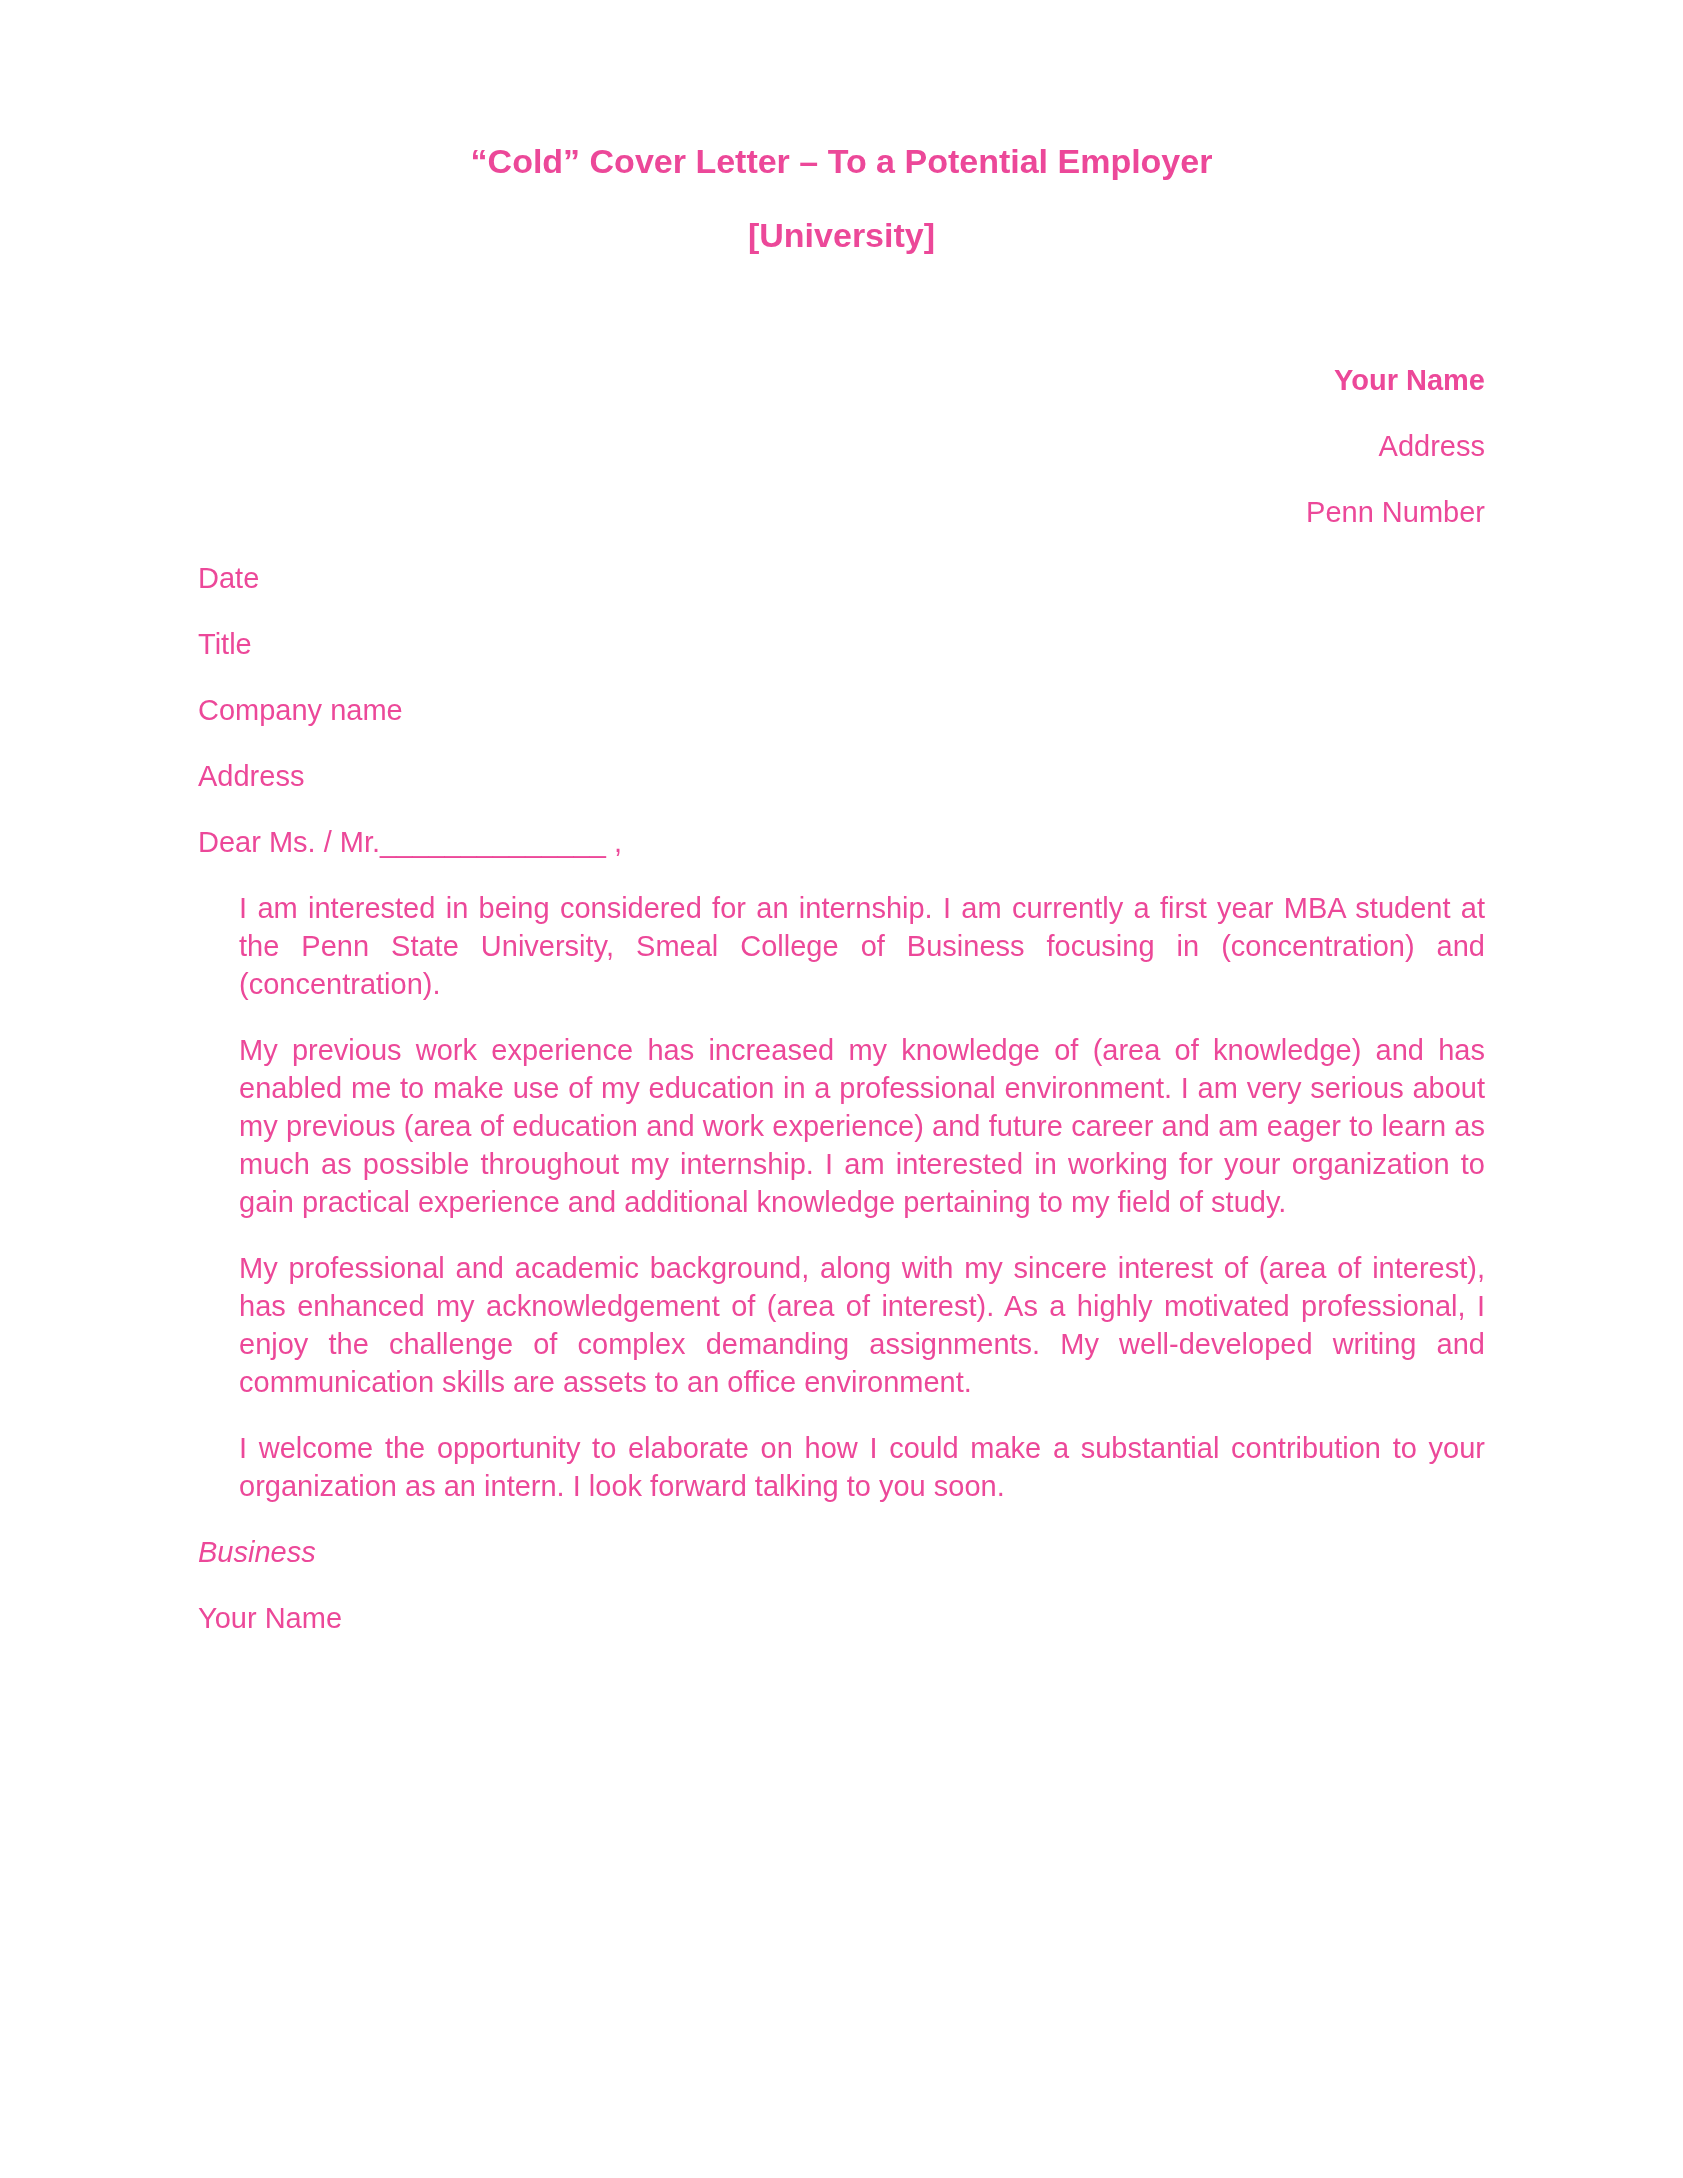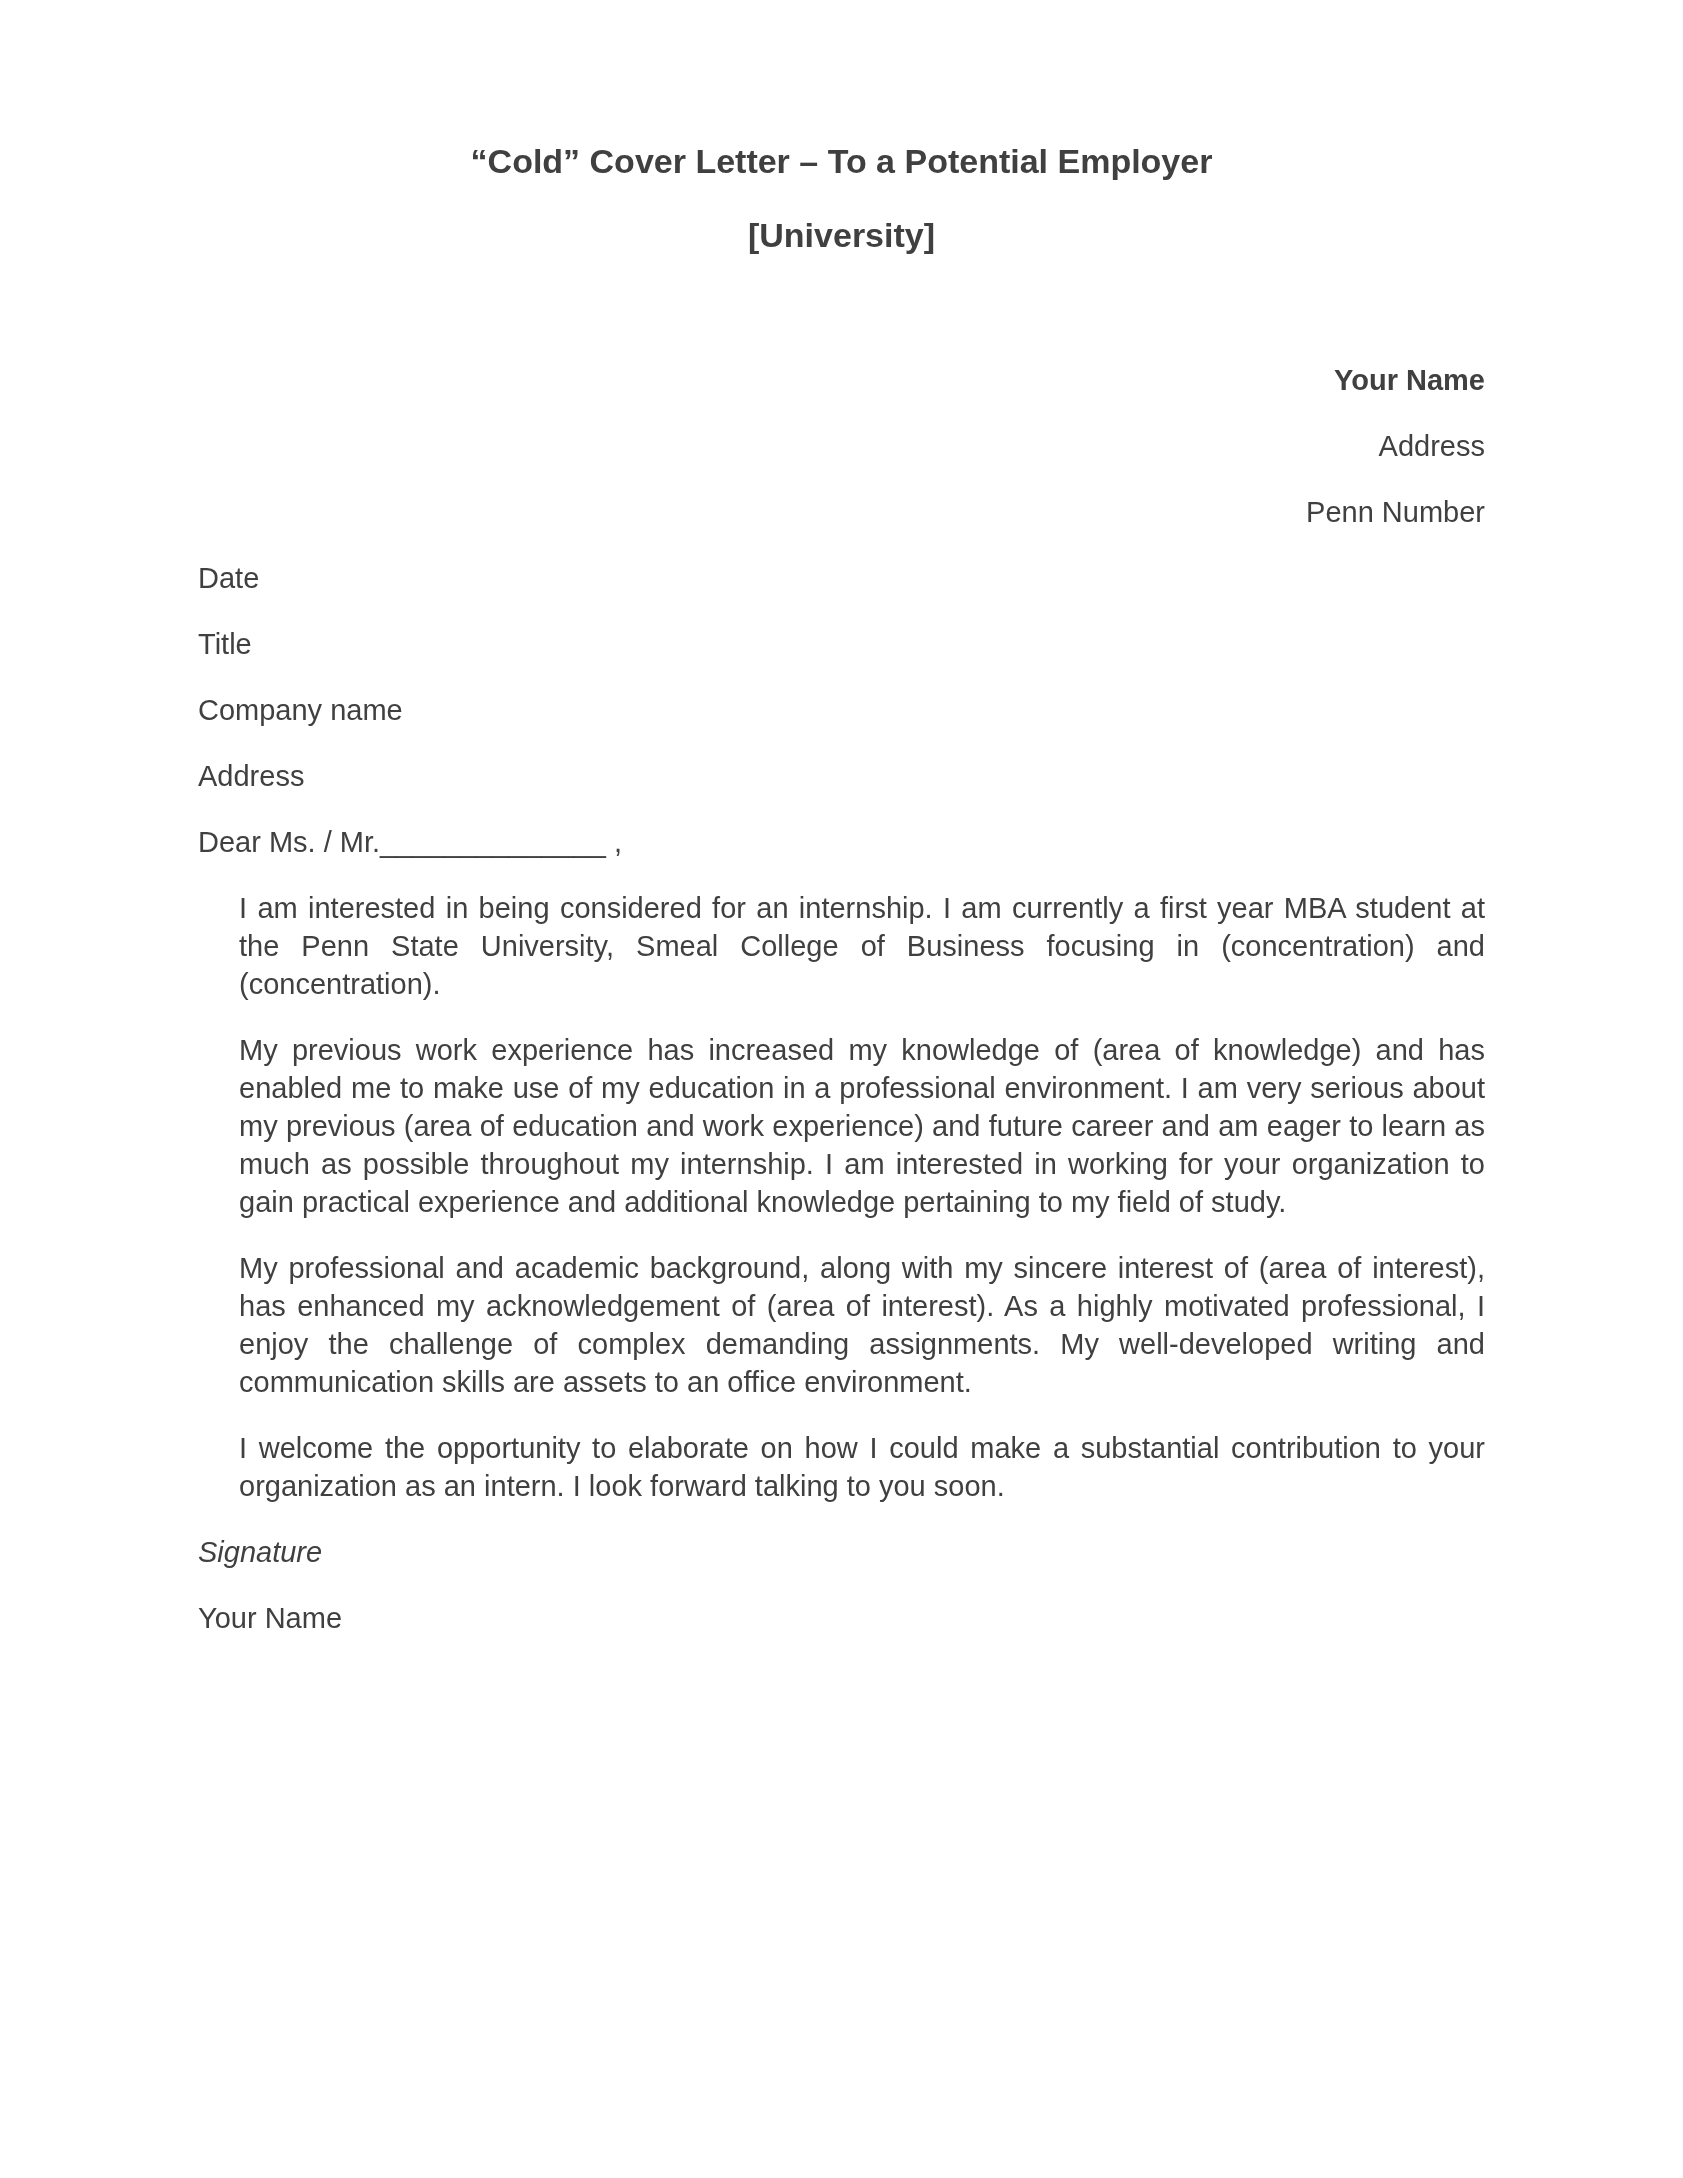--- a/index.html
+++ b/index.html
@@ -9,21 +9,21 @@
   }
   .page {
     position: relative;
     width: 1683px;
     height: 2178px;
     margin: 0 auto;
     background: #ffffff;
     box-sizing: border-box;
     padding: 139px 198px 0 198px;
     font-family: "Liberation Sans", sans-serif;
-    color: #404040;
+    color: #ec4899;
     overflow: hidden;
   }
   .doc-title {
     text-align: center;
     font-weight: bold;
     font-size: 34px;
     line-height: 44px;
     margin: 0 0 30px 0;
   }
   .doc-subtitle {
@@ -72,18 +72,18 @@
 
   <p class="body-para">I am interested in being considered for an internship. I am currently a first year MBA student at the Penn State University, Smeal College of Business focusing in (concentration) and (concentration).</p>
 
   <p class="body-para">My previous work experience has increased my knowledge of (area of knowledge) and has enabled me to make use of my education in a professional environment. I am very serious about my previous (area of education and work experience) and future career and am eager to learn as much as possible throughout my internship. I am interested in working for your organization to gain practical experience and additional knowledge pertaining to my field of study.</p>
 
   <p class="body-para">My professional and academic background, along with my sincere interest of (area of interest), has enhanced my acknowledgement of (area of interest). As a highly motivated professional, I enjoy the challenge of complex demanding assignments. My well-developed writing and communication skills are assets to an office environment.</p>
 
   <p class="body-para">I welcome the opportunity to elaborate on how I could make a substantial contribution to your organization as an intern. I look forward talking to you soon.</p>
 
   <div class="closing-block">
-    <p class="italic">Signature</p>
+    <p class="italic">Business</p>
     <p>Your Name</p>
   </div>
 
 </div>
 
 
 </body></html>

